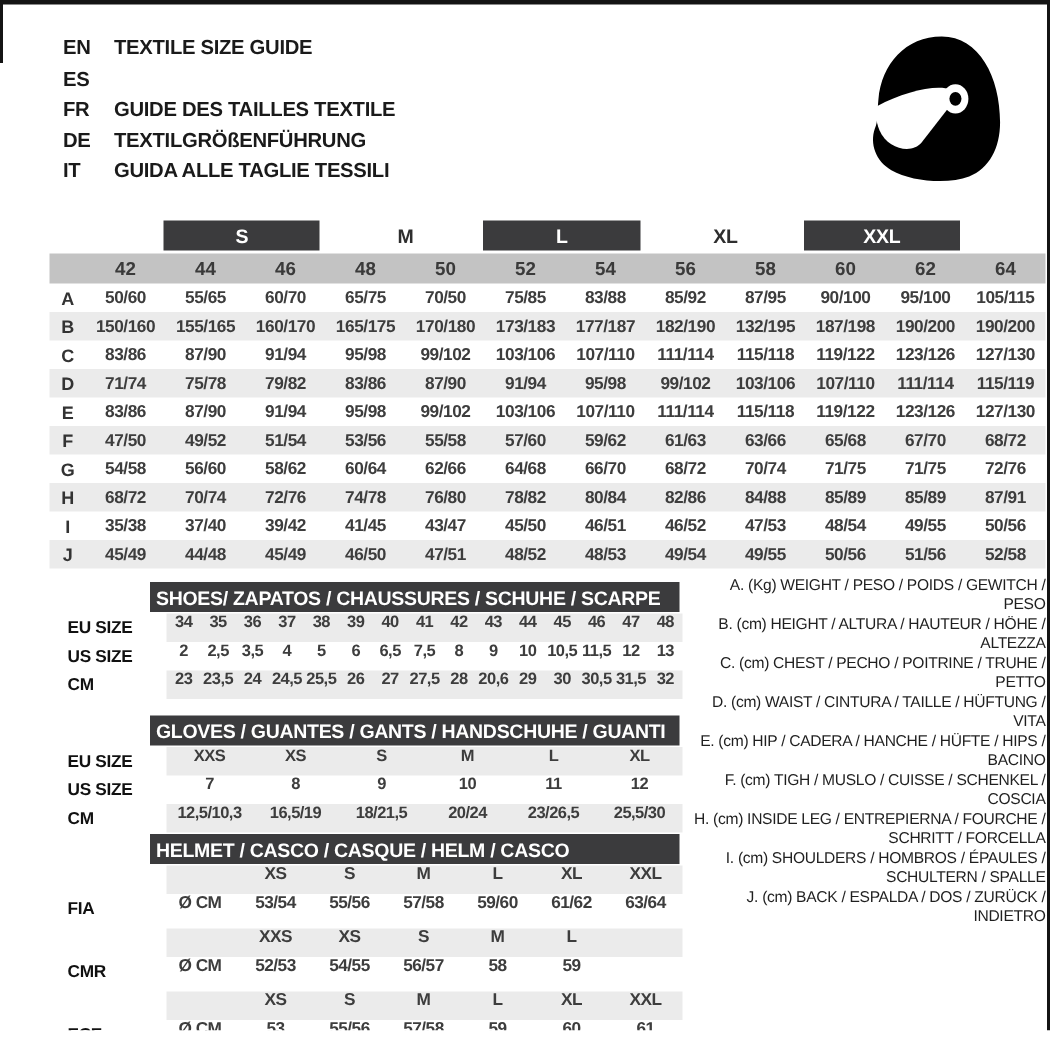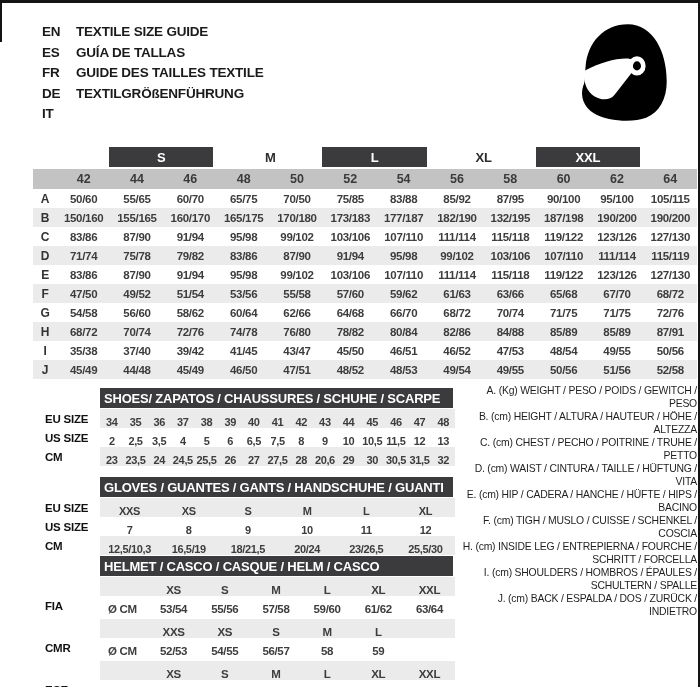--- a/index.html
+++ b/index.html
@@ -34,21 +34,21 @@
 
   
   .section{left:45px;width:410px;}
   #shoes-section{top:388px;}
   #gloves-section{top:477px;}
   #helmet-section{top:556px;}
   .sec-bar{margin-left:55px;width:349px;height:20px;background:#3b3b3d;color:#fff;display:flex;align-items:center;
            padding-left:4px;font-size:13px;font-weight:700;letter-spacing:-0.2px;margin-bottom:1px;}
   .sec-row{display:flex;height:19px;align-items:center;font-weight:700;}
   .sec-label{flex:0 0 55px;font-size:11.5px;color:#111;letter-spacing:-0.2px;}
-  .cells{flex:1;display:flex;height:100%;align-items:flex-end;font-size:11px;color:#3d3d3d;letter-spacing:-0.35px;}
+  .cells{flex:1;display:flex;height:100%;align-items:flex-start;font-size:11px;color:#3d3d3d;letter-spacing:-0.35px;margin-left:11px;}
   .cells.gray{background:#ebebeb;}
   .cell{flex:1;text-align:center;}
   .helm-row .cells{font-size:11.5px;}
   .helm-unit{flex:0 0 48px;text-align:left;padding-left:8px;box-sizing:border-box;}
   .helm-row.gap{margin-top:4px;}
 
   
   #legend{left:457px;top:384px;width:240px;}
   .legend-item{font-size:10.4px;font-weight:400;color:#1f1f1f;line-height:13px;letter-spacing:-0.2px;text-align:right;}
 </style>
@@ -61,32 +61,32 @@
   <div id="frame-right" class="abs frame"></div>
   <div id="frame-left" class="abs frame"></div>
 
   <div id="languages" class="abs">
       <div class="lang-row">
         <div class="lang-code">EN</div>
         <div class="lang-label">TEXTILE SIZE GUIDE</div>
       </div>
       <div class="lang-row">
         <div class="lang-code">ES</div>
-        <div class="lang-label">GUÍA DE TALLAS</div>
       </div>
       <div class="lang-row">
         <div class="lang-code">FR</div>
         <div class="lang-label">GUIDE DES TAILLES TEXTILE</div>
       </div>
       <div class="lang-row">
         <div class="lang-code">DE</div>
         <div class="lang-label">TEXTILGRÖßENFÜHRUNG</div>
       </div>
       <div class="lang-row">
         <div class="lang-code">IT</div>
+        <div class="lang-label">GUIDA ALLE TAGLIE TESSILI</div>
       </div>
     </div>
 
   <div id="helmet-icon" class="abs">
     <svg viewBox="0 0 100 100" width="96" height="108" preserveAspectRatio="none" aria-hidden="true">
       <path d="M54 4 C29 4 12 21 10 43 C9 51 10 56 7.5 61 C4 70 8 81 19 86.5 C33 93.5 58 95.5 73 90.5 C87 85.5 94.5 73 94.5 57 C94.5 29 80 4 54 4 Z" fill="#000"></path>
       <path d="M9 47 C26 39 45.5 34.5 56.5 36 C62.5 37 64.5 41 60.5 46 L40 69.5 C33 77 16.5 73.5 10.8 62 C8 56 8 50.5 9 47 Z" fill="#fff"></path>
       <circle cx="63.5" cy="42.5" r="9" fill="#fff"></circle>
       <circle cx="63.5" cy="42.5" r="4.2" fill="#000"></circle>
     </svg>

